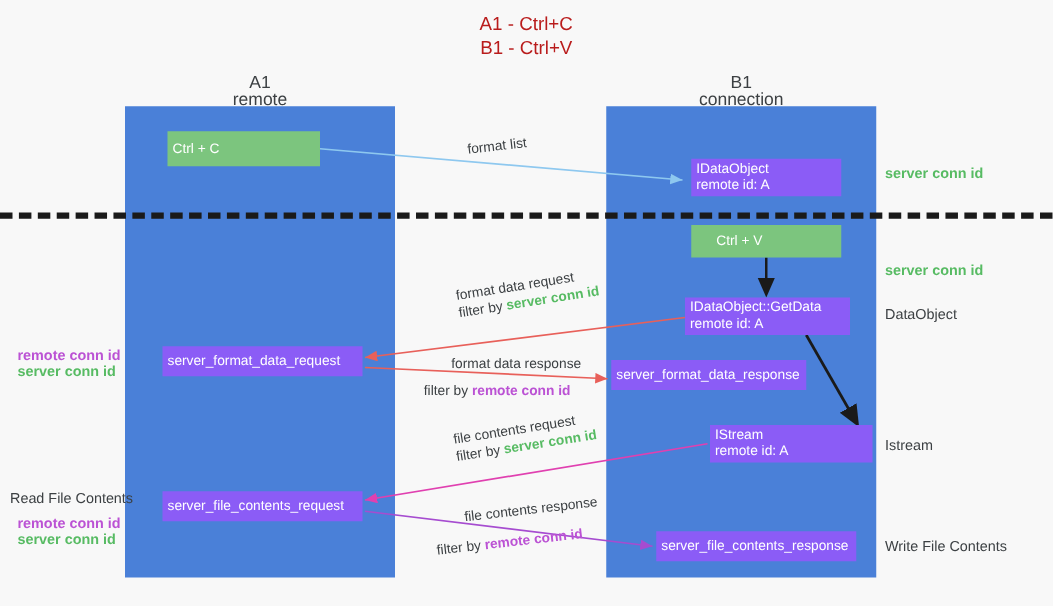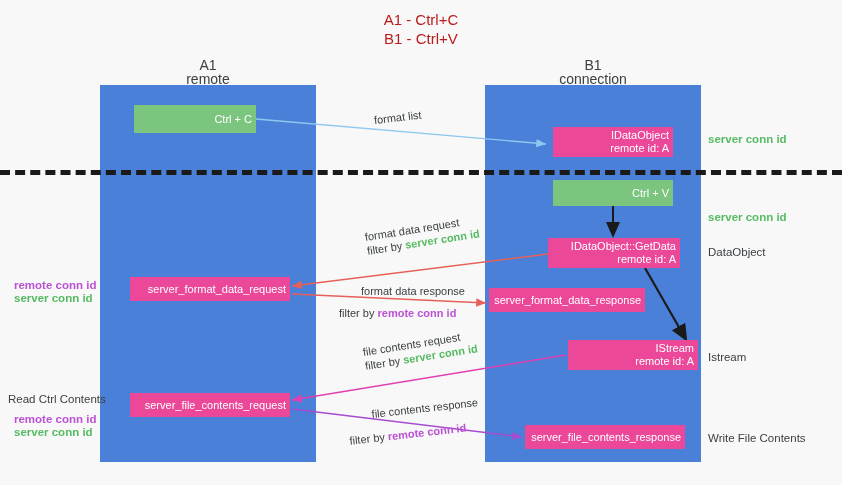--- a/index.html
+++ b/index.html
@@ -55,30 +55,30 @@
     left: 0; top: 170px;
     width: 842px; height: 0;
     border-top: 5px dashed #1a1a1a;
   }
 
   
   .node {
     box-sizing: border-box;
     display: flex;
     flex-direction: column;
-    align-items: flex-end;
+    align-items: flex-start;
     justify-content: center;
     text-align: center;
     font-size: 11px;
     line-height: 13px;
     color: #ffffff;
     padding: 2px 4px;
   }
   .node.green  { background: #7cc57e; }
-  .node.orange { background: #ec4899; }
+  .node.orange { background: #8b5cf6; }
   .node .l2 { display: block; }
 
   
   .ann {
     font-size: 11.5px;
     line-height: 14px;
     white-space: nowrap;
   }
   .ann.plain  { color: #3c4043; }
   .ann.green  { color: #57bb63; font-weight: bold; }
@@ -238,17 +238,17 @@
 
   <div class="abs ann plain" style="left:708px; top:245px;">DataObject</div>
 
   <div class="abs ann plain" style="left:708px; top:350px;">Istream</div>
 
   <div class="abs ann plain" style="left:708px; top:431px;">Write File Contents</div>
 
   <div class="abs ann purple" style="left:14px; top:278px;">remote conn id</div>
   <div class="abs ann green" style="left:14px; top:291px;">server conn id</div>
 
-  <div class="abs ann plain" style="left:8px; top:392px;">Read Ctrl Contents</div>
+  <div class="abs ann plain" style="left:8px; top:392px;">Read File Contents</div>
   <div class="abs ann purple" style="left:14px; top:412px;">remote conn id</div>
   <div class="abs ann green" style="left:14px; top:425px;">server conn id</div>
 
 </div>
 
 </body></html>

